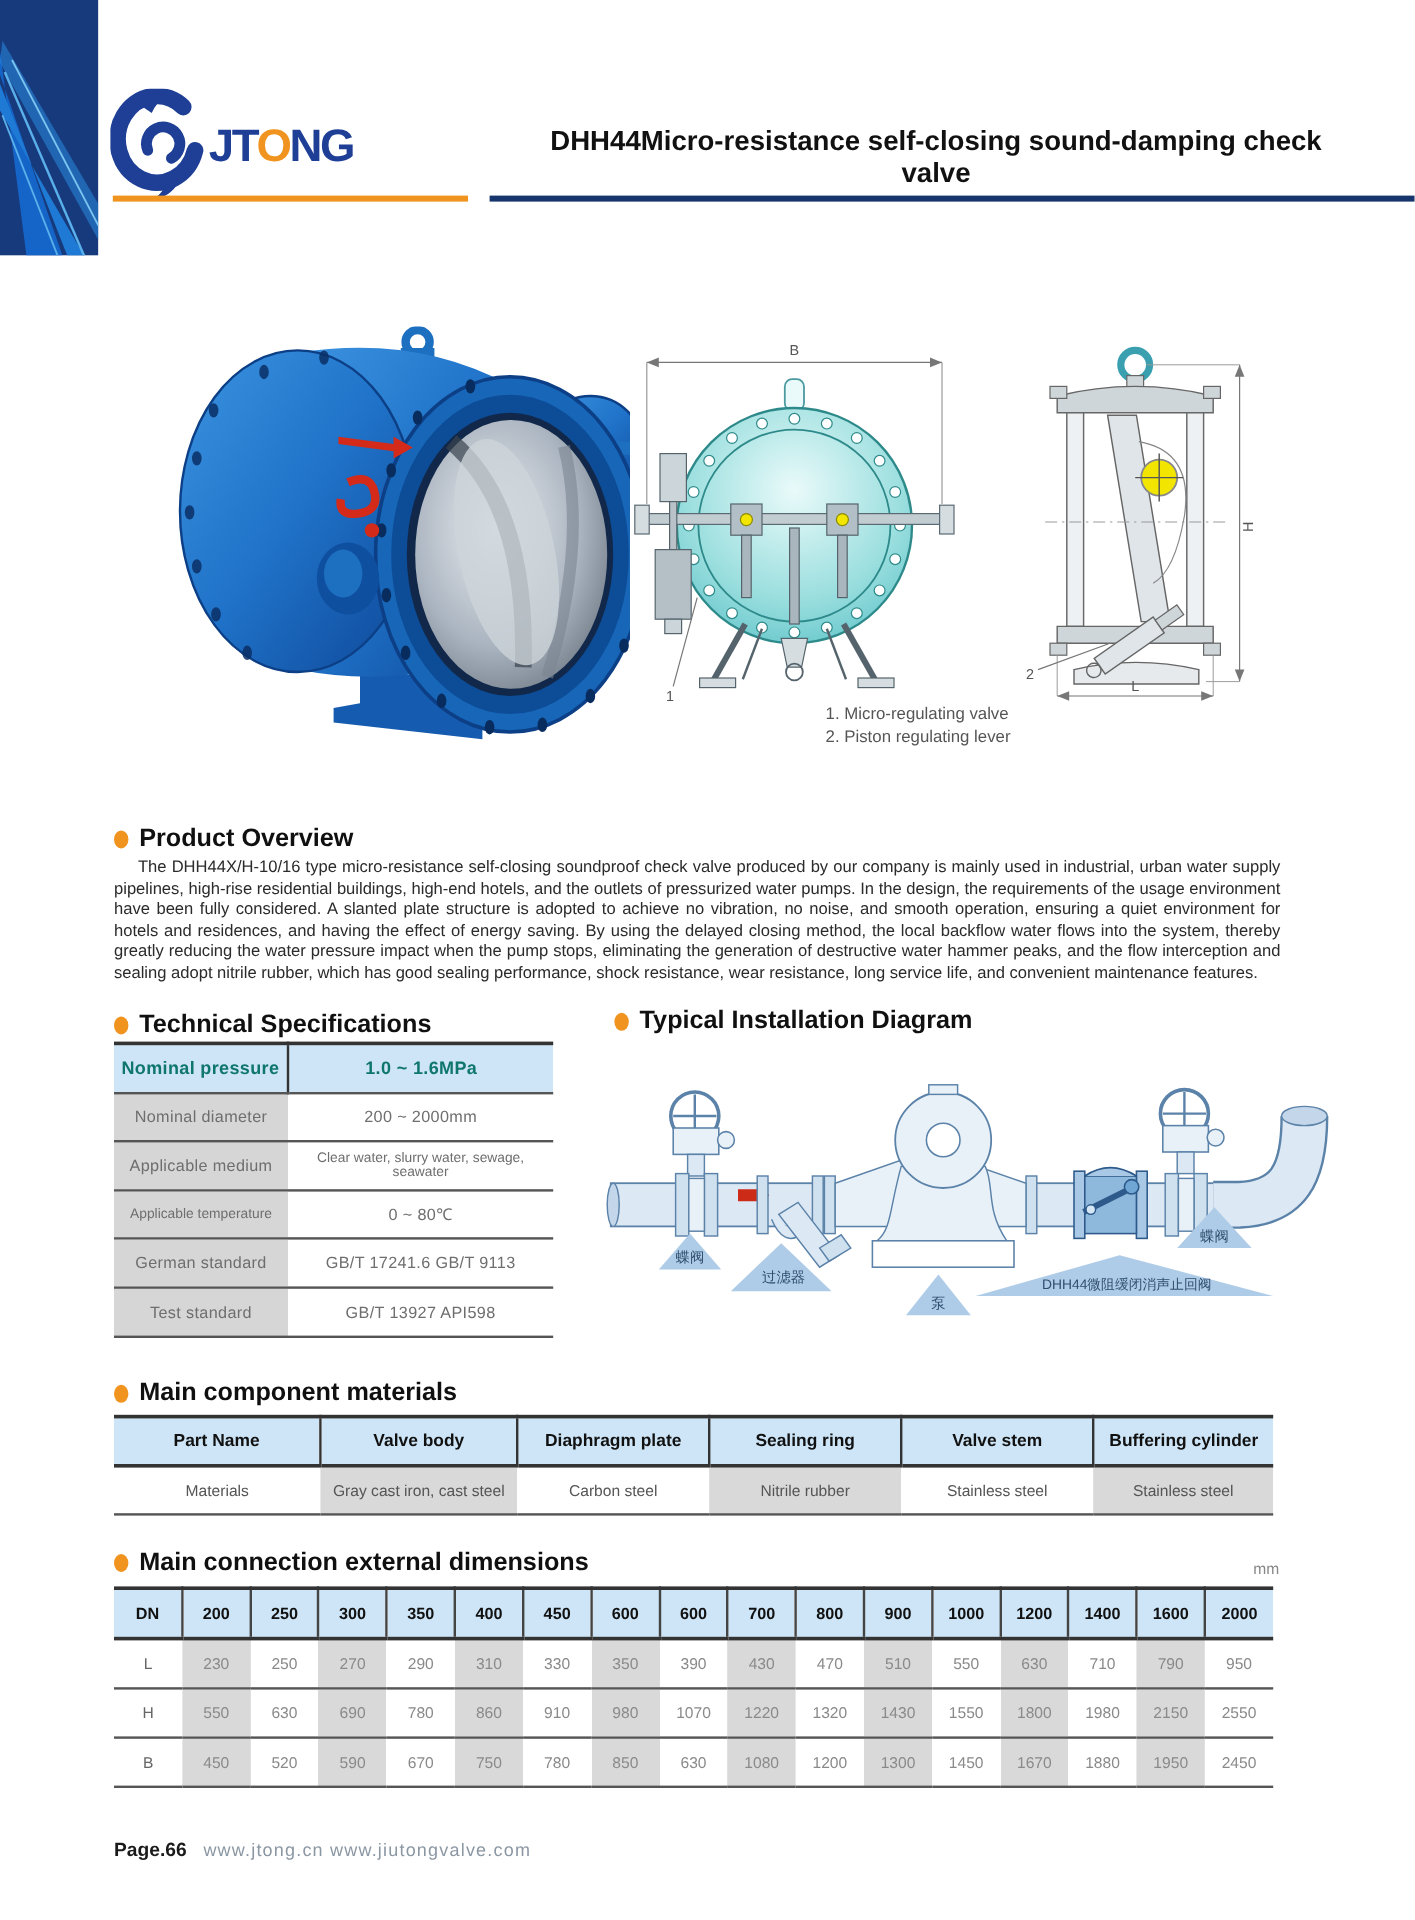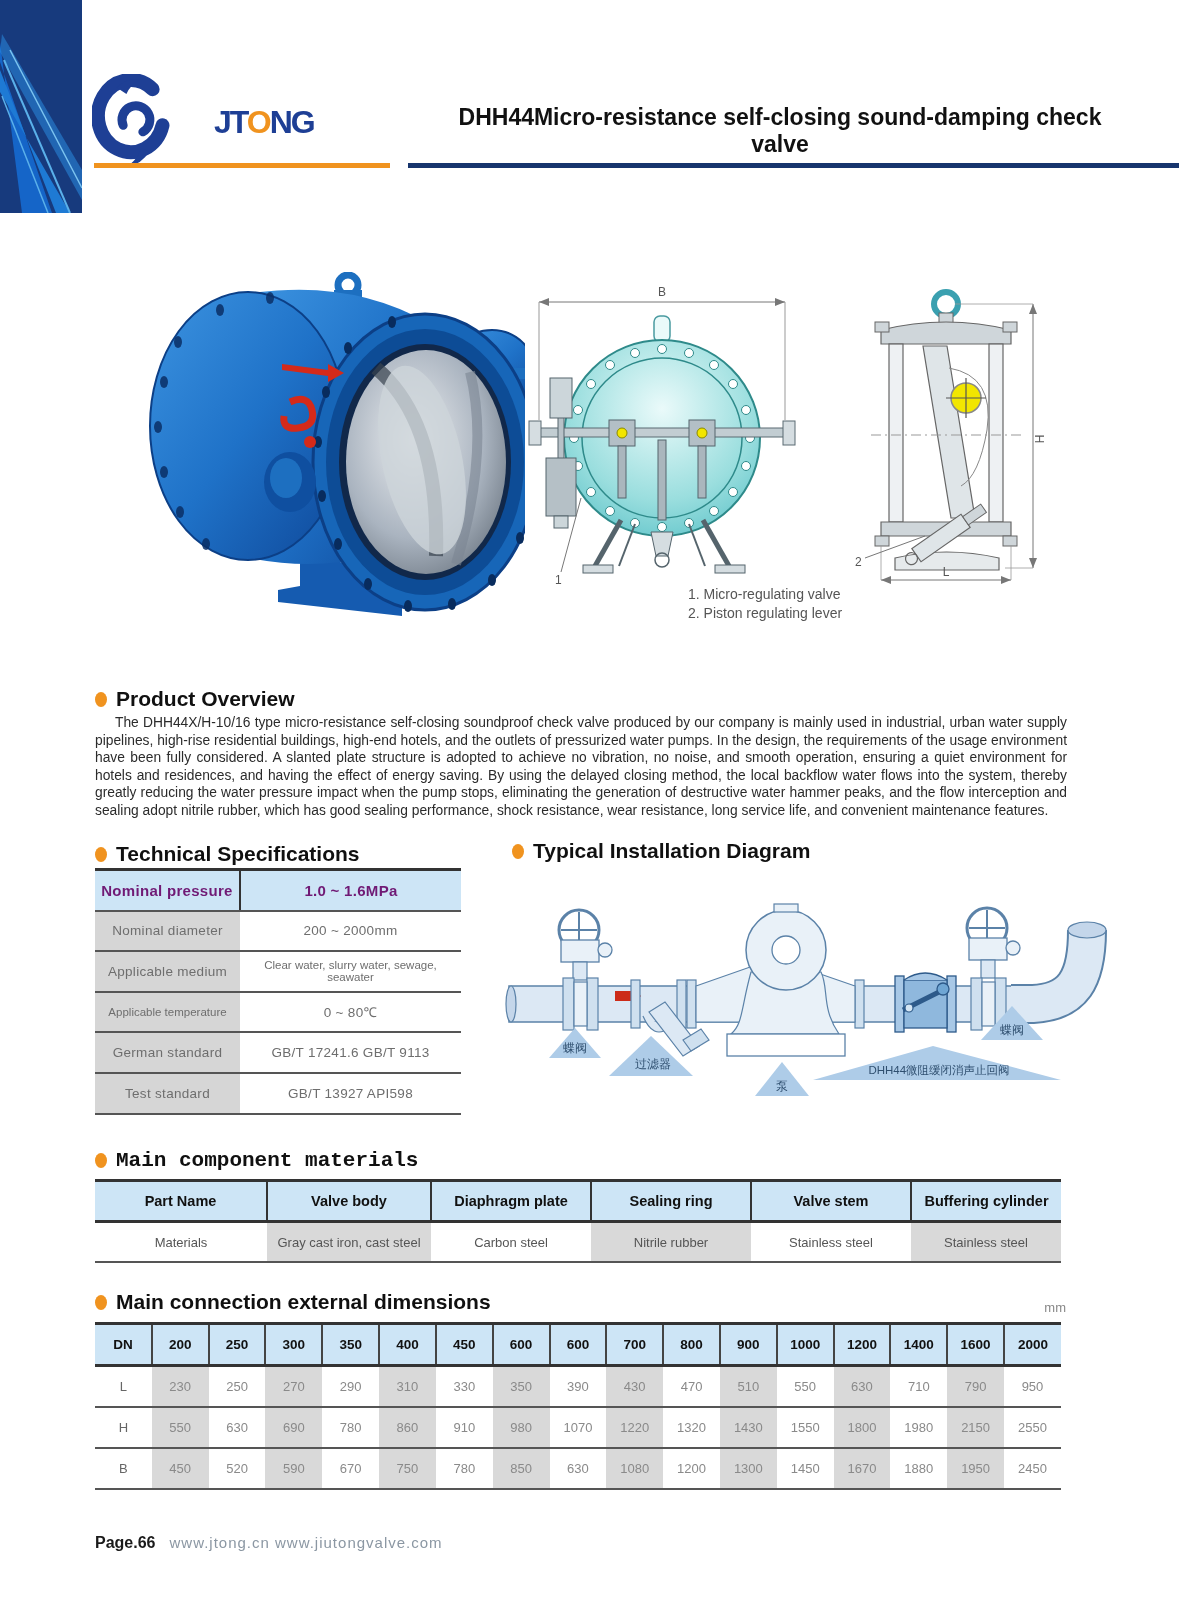--- a/index.html
+++ b/index.html
@@ -3,21 +3,21 @@
 <meta charset="utf-8">
 <style>
   html,body{margin:0;padding:0;background:#ffffff;}
   #page{position:relative;width:1179px;height:1600px;background:#ffffff;overflow:hidden;
         font-family:"Liberation Sans",sans-serif;color:#222;}
   .abs{position:absolute;}
 
   
   #corner-decor{left:0;top:0;}
   #logo-block{left:92px;top:74px;display:flex;align-items:center;}
-  #brand-text{font-size:32px;font-weight:800;color:#1e3f95;letter-spacing:-2px;line-height:1;margin-left:40px;}
+  #brand-text{font-size:38px;font-weight:800;color:#1e3f95;letter-spacing:-2px;line-height:1;}
   #brand-text .o{color:#f0931f;}
   #page-title{left:430px;top:104px;width:700px;text-align:center;font-size:23px;font-weight:700;color:#111;}
   #rule-orange{left:94px;top:163px;width:296px;height:5px;background:#f0931f;}
   #rule-navy{left:408px;top:163px;width:771px;height:5px;background:#17356d;}
 
   
   #fig-captions{left:688px;top:585px;font-size:14px;color:#555;line-height:1.35;}
 
   
   .sec-head{display:flex;align-items:center;gap:9px;font-size:21px;font-weight:700;color:#101010;}
@@ -32,29 +32,29 @@
   table{border-collapse:collapse;table-layout:fixed;}
   td,th{padding:0 4px;overflow:hidden;}
 
   
   #spec-head{left:95px;top:842px;}
   #spec-table{left:95px;top:868px;width:366px;border-top:3px solid #333;}
   #spec-table td{height:38.6px;text-align:center;vertical-align:middle;border-bottom:2px solid #555;
                  font-size:13.5px;color:#6e6e6e;letter-spacing:0.3px;}
   #spec-table td.label{background:#d6d6d6;width:136px;}
   #spec-table td.small{font-size:11.5px;letter-spacing:0;}
-  #spec-table tr.first td{background:#cde5f6;color:#701a75;font-weight:700;font-size:15px;}
+  #spec-table tr.first td{background:#cde5f6;color:#0f766e;font-weight:700;font-size:15px;}
   #spec-table tr.first td.label{border-right:2px solid #333;}
 
   
   #install-head{left:512px;top:839px;}
   #install-svg{left:503px;top:888px;}
 
   
-  #materials-head{left:95px;top:1149px;font-family:Liberation Mono, monospace;}
+  #materials-head{left:95px;top:1149px;}
   #materials-table{left:95px;top:1179px;width:966px;border-top:3px solid #333;border-bottom:2px solid #555;}
   #materials-table td{height:38px;text-align:center;vertical-align:middle;}
   #materials-table tr.hdr td{background:#cde5f6;font-weight:700;color:#111;font-size:14.5px;
                              border-right:2px solid #333;border-bottom:3px solid #333;}
   #materials-table tr.hdr td:last-child{border-right:none;}
   #materials-table tr.dat td{font-size:13px;color:#555;}
   #materials-table tr.dat td.g{background:#d9d9d9;}
 
   
   #dims-head{left:95px;top:1290px;}

